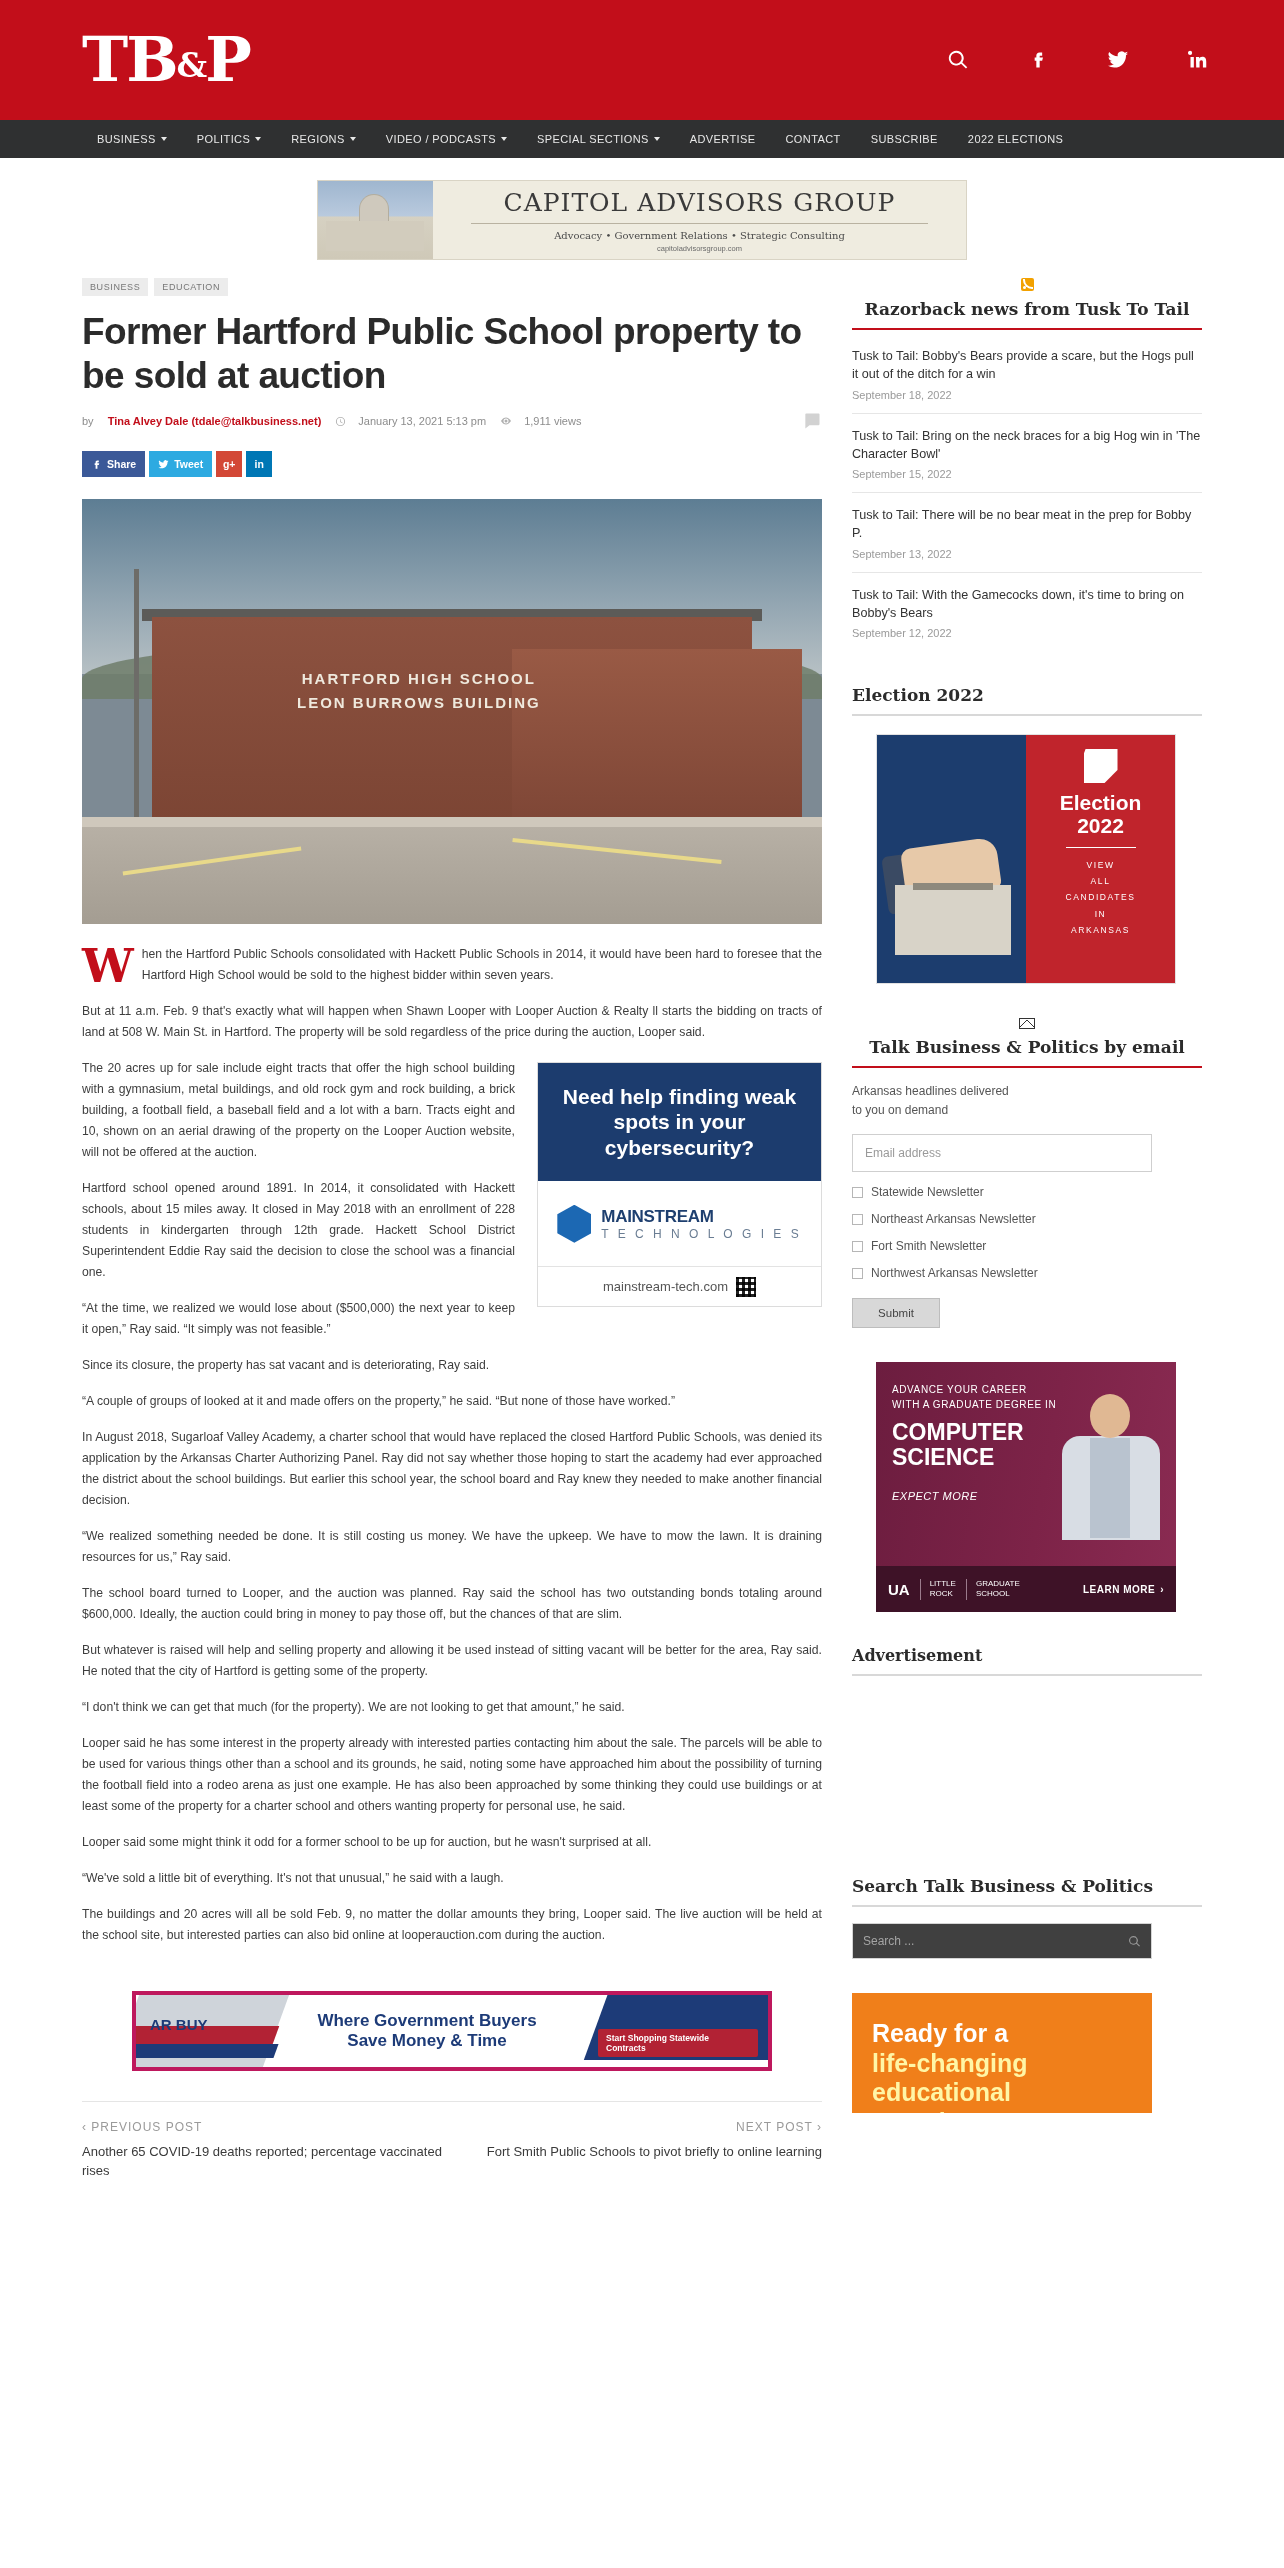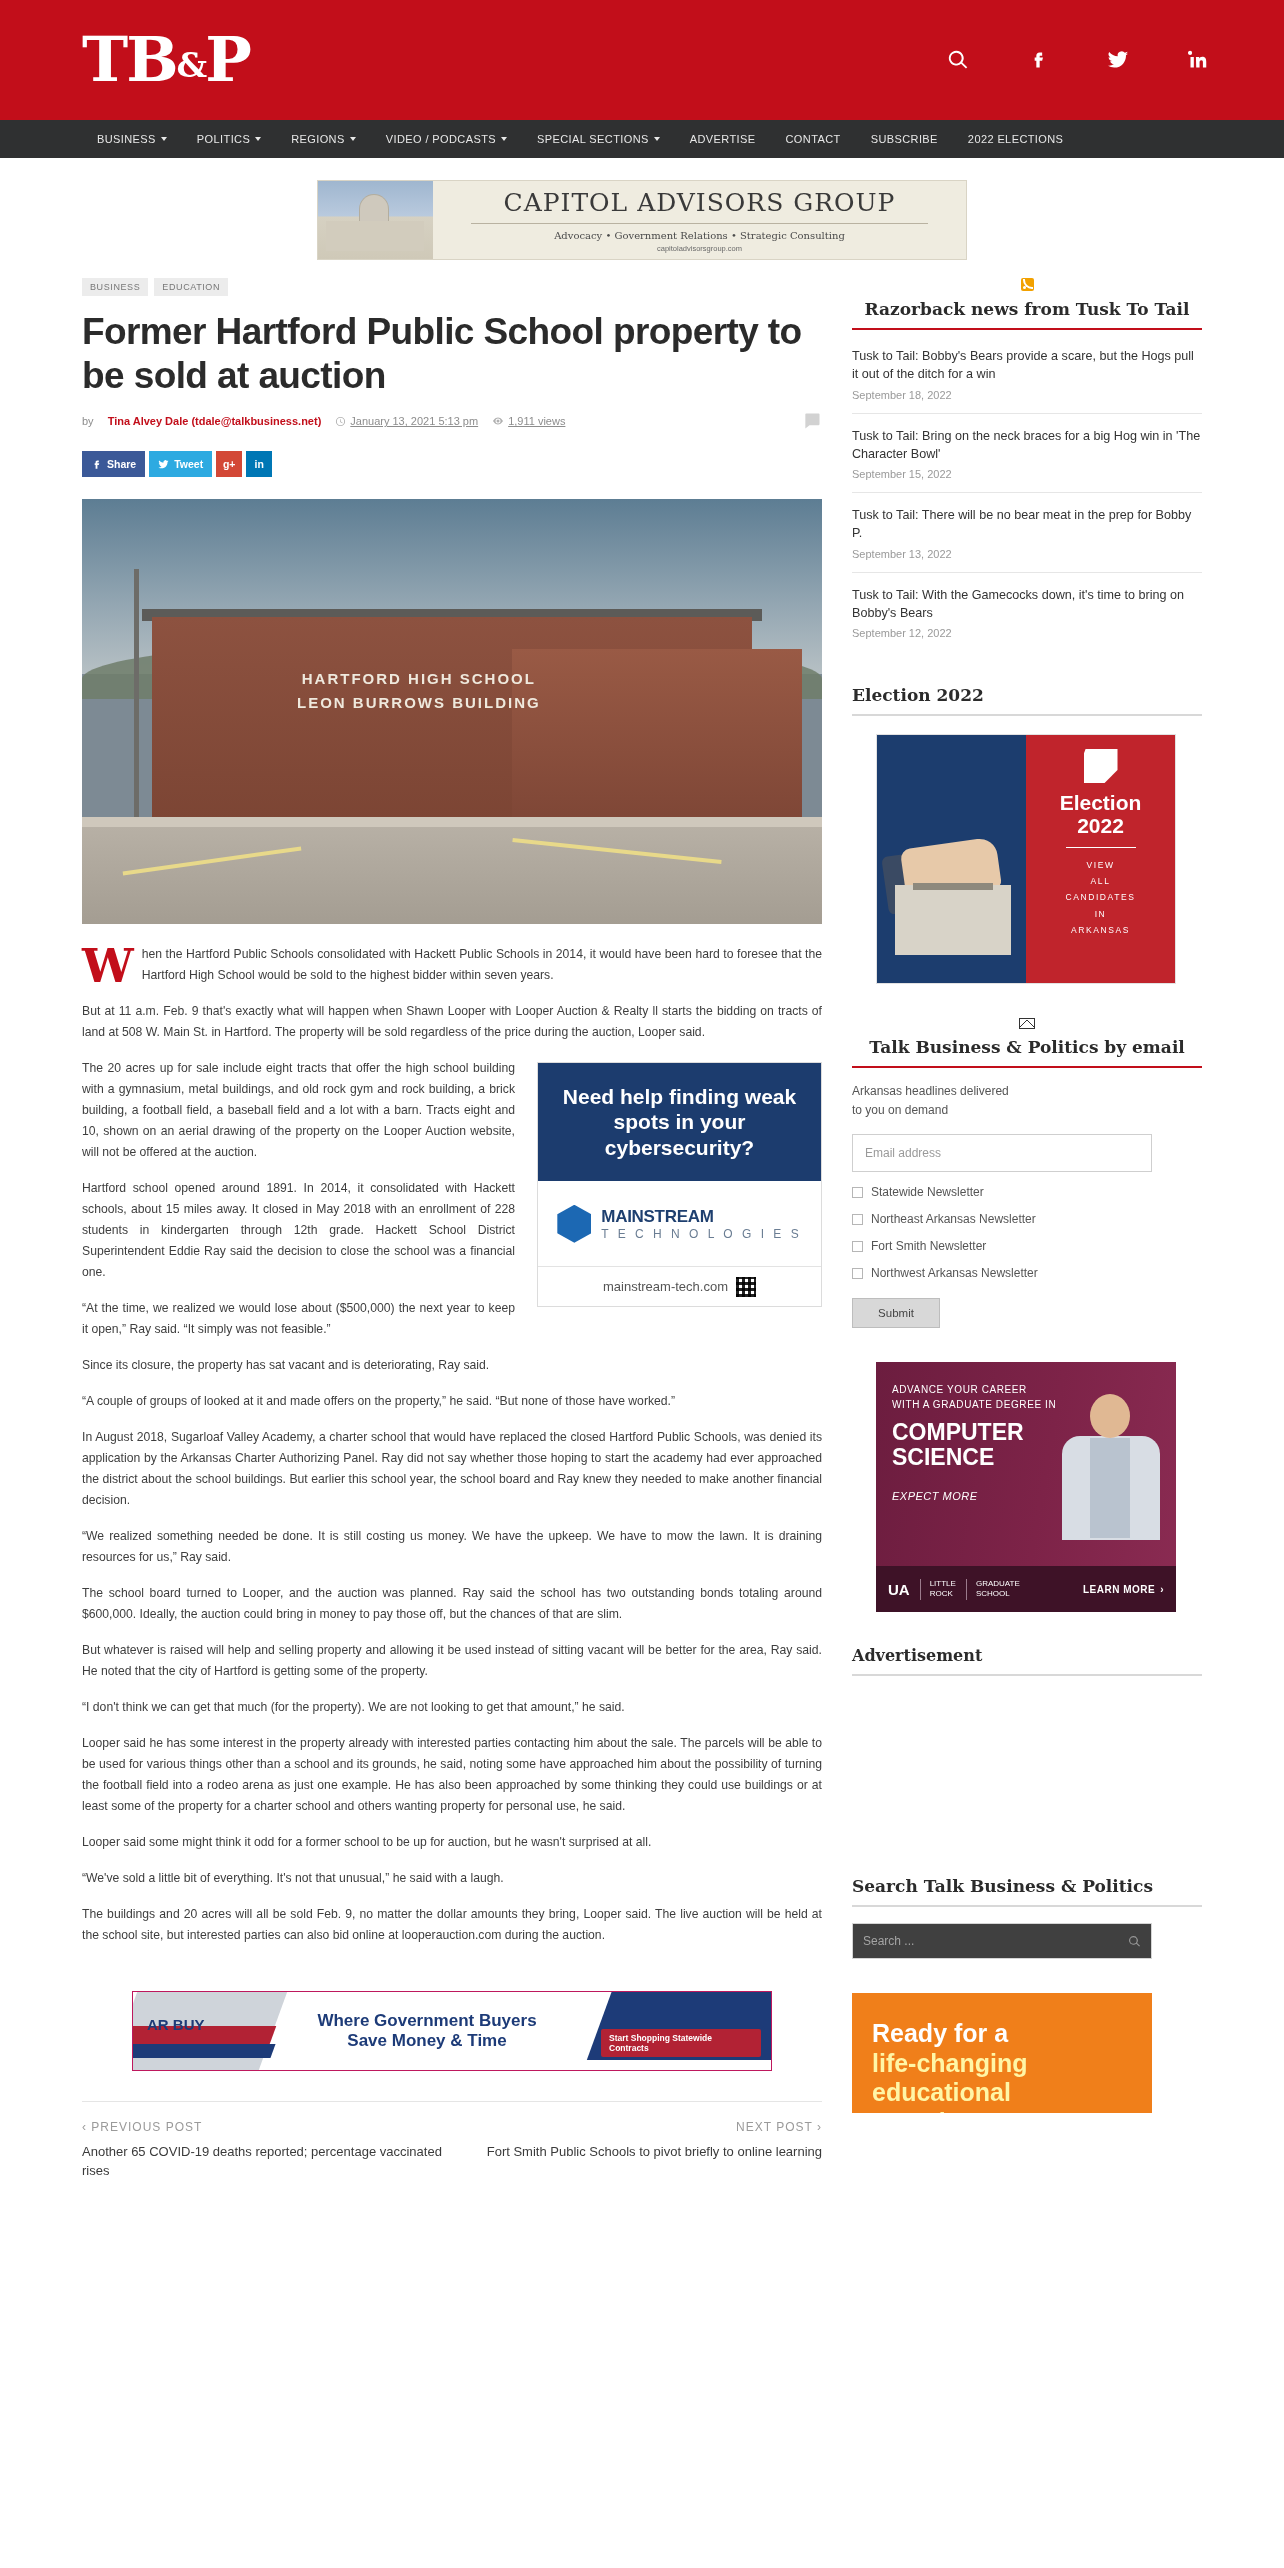--- a/index.html
+++ b/index.html
@@ -140,21 +140,21 @@
     font-size:11px;
     color:#8d8d8d;
     display:flex;
     align-items:center;
     gap:14px;
     border-bottom:none;
     padding-bottom:16px;
     position:relative;
   }
   .byline a { color:#c20e1a; text-decoration:none; font-weight:bold; }
-  .byline .meta { display:flex; align-items:center; gap:4px;text-decoration:underline; }
+  .byline .meta { display:flex; align-items:center; gap:12px; }
   .comment-icon {
     position:absolute; right:0; top:-4px;
     color:#cfcfcf; font-size:20px;
   }
   .share-row { display:flex; gap:4px; margin:8px 0 22px 0; }
   .share-btn {
     height:26px;
     display:flex; align-items:center; gap:5px;
     color:#fff; font-size:10.5px; font-weight:bold;
     padding:0 9px;
@@ -403,21 +403,21 @@
   .orange-ad {
     width:300px;margin-top:26px;background:#f07f1a;color:#fff;
     padding:26px 20px 20px 20px; height:120px; overflow:hidden;
   }
   .orange-ad .o1 { font-size:25px; font-weight:bold; line-height:1.18; }
   .orange-ad .o2 { font-size:25px; font-weight:bold; color:#fff6a6; line-height:1.18; }
 
   
   .bottom-ad-wrap { padding:30px 0 0 0; display:flex; justify-content:center; }
   .bottom-ad {
-    width:640px;height:80px;border:1px solid #be185d;background:#fff;
+    width:640px;height:80px;border:4px solid #be185d;background:#fff;
     display:flex; align-items:center; overflow:hidden; position:relative;
   }
   .ba-left { width:120px; height:78px; position:relative; }
   .ba-left .sw1 { position:absolute; left:-10px; top:0; width:150px;height:78px; background:#cfd4da; transform:skewX(-20deg); }
   .ba-left .sw2 { position:absolute; left:-10px; top:34px; width:150px;height:18px; background:#b22234; transform:skewX(-20deg); }
   .ba-left .sw3 { position:absolute; left:-10px; top:52px; width:150px;height:14px; background:#1d3b78; transform:skewX(-20deg); }
   .ba-left .lbl { position:absolute; left:14px; top:24px; font-size:15px; font-weight:bold; color:#1d3b78; z-index:3;}
   .ba-mid { flex:1; text-align:center; }
   .ba-mid .m1 { font-size:17px; font-weight:bold; color:#1d3b78; }
   .ba-mid .m2 { font-size:17px; font-weight:bold; color:#1d3b78; }

